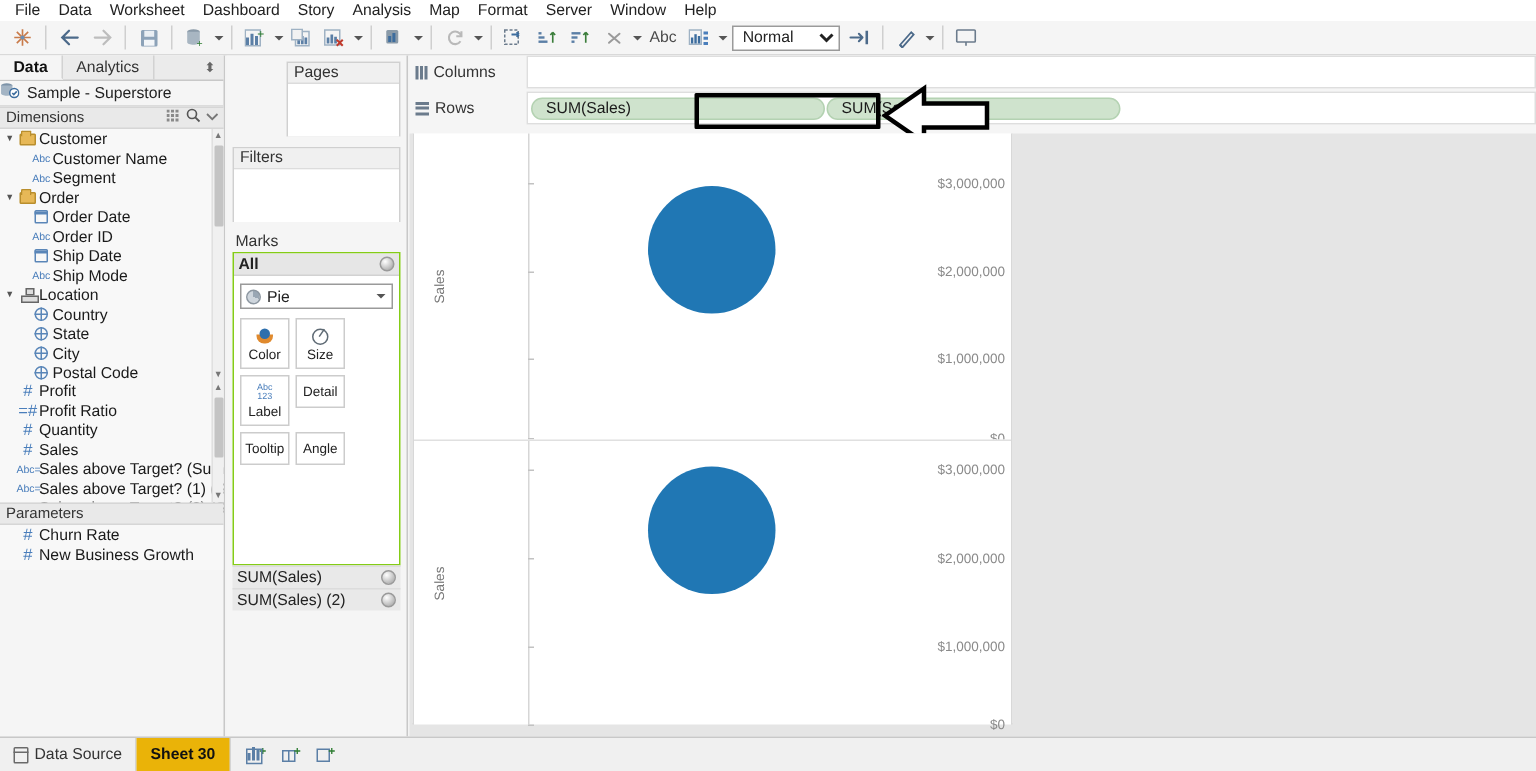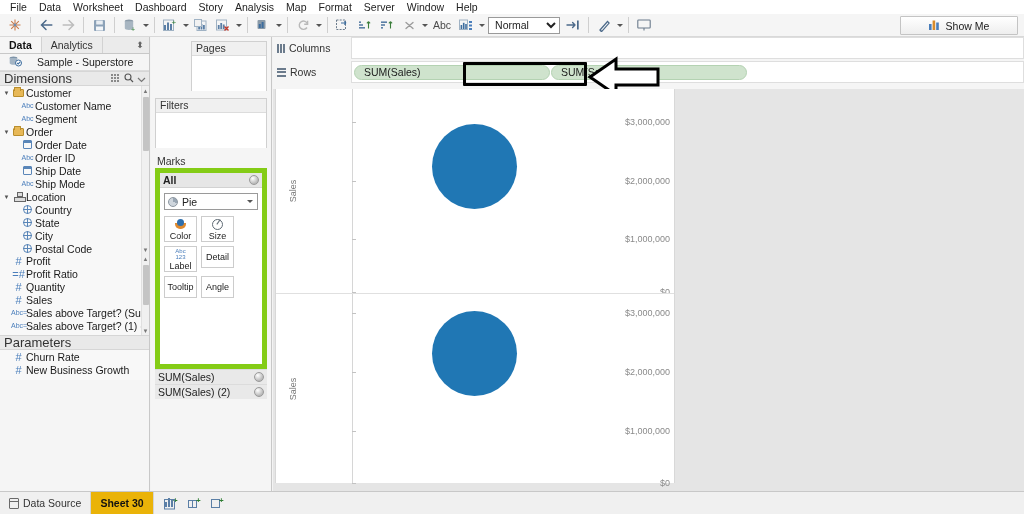--- a/index.html
+++ b/index.html
@@ -61,26 +61,26 @@
     background: #f5f5f5; border-right: 1px solid #c8c8c8;
   }
   .pane-tabs { display: flex; height: 17px; border-bottom: 1px solid #c8c8c8; background: #ebebeb; position: relative; }
   .pane-tab {
     font-size: 10.5px; padding: 0 9px; line-height: 16px; color: #333;
     border-right: 1px solid #d2d2d2;
   }
   .pane-tab.active { background: #f5f5f5; font-weight: bold; color: #111; border-bottom: 1px solid #f5f5f5; }
   .pane-pin { position: absolute; right: 4px; top: 3px; width: 10px; height: 11px; color: #666; font-size: 9px; line-height: 11px; text-align: center;}
   .ds-row {
-    height: 17px; display: flex; align-items: center; gap: 15px; padding: 0 9px;
+    height: 17px; display: flex; align-items: center; gap: 5px; padding: 0 0;
     border-bottom: 1px solid #dcdcdc; font-size: 10.5px; color: #222;
   }
   .sect-hdr {
     height: 15px; display: flex; align-items: center; padding: 0 4px;
-    font-size: 13px; color: #333; background: #e9e9e9;
+    font-size: 10px; color: #333; background: #e9e9e9;
     border-top: 1px solid #d6d6d6; border-bottom: 1px solid #d6d6d6;
     position: relative;
   }
   .sect-hdr .hdr-icons { position: absolute; right: 3px; display: flex; align-items: center; gap: 3px; }
   .fld-list { background: #f8f8f8; position: relative; }
   .fld {
     height: 13px; display: flex; align-items: center; font-size: 10.5px; color: #1a1a1a;
     white-space: nowrap; overflow: hidden; padding-left: 2px;
   }
   .fld .tri {
@@ -125,41 +125,41 @@
   .card-title {
     height: 14px; background: #f0f0f0; border-bottom: 1px solid #dcdcdc;
     font-size: 10.5px; color: #333; padding-left: 4px; line-height: 13px;
     display: flex; align-items: center;
   }
   .card-body { background: #fff; }
   .marks-title {
     height: 13px; font-size: 10.5px; color: #333; padding-left: 2px; line-height: 13px;
     background: #f5f5f5;
   }
-  .marks-card { background: #ffffff; border: 5px solid #84cc16; }
+  .marks-card { background: #ffffff; border: 1px solid #84cc16; }
   .marks-all {
     height: 15px; background: #e6e6e6; border-bottom: 1px solid #d2d2d2;
     display: flex; align-items: center; padding: 0 3px; font-size: 10.5px;
     font-weight: bold; color: #222; justify-content: space-between;
   }
   .pill-ind {
     width: 10px; height: 10px; border-radius: 50%;
     background: radial-gradient(circle at 35% 30%, #ffffff, #b9b9b9 70%);
     border: 1px solid #9a9a9a;
   }
   .marktype {
     margin: 5px 4px 4px 4px; height: 17px; border: 1px solid #9a9a9a; background: #fff;
     display: flex; align-items: center; gap: 4px; padding: 0 3px; font-size: 10.5px; color: #222;
     position: relative;
   }
   .marktype .caret { position: absolute; right: 4px; border-left: 3px solid transparent; border-right: 3px solid transparent; border-top: 3.5px solid #555; }
   .pie-glyph { width: 10px; height: 10px; border-radius: 50%; background: conic-gradient(#9aa7b4 0 30%, #cfd6dd 0 100%); border: 1px solid #8d97a1;}
   .mark-grid { display: flex; flex-wrap: wrap; gap: 4px; padding: 2px 4px 6px 4px; }
   .mark-btn {
-    width: 33px; height: 26px; border: 1px solid #cccccc; background: #fff;
+    width: 33px; height: 34px; border: 1px solid #cccccc; background: #fff;
     display: flex; flex-direction: column; align-items: center; justify-content: center;
     font-size: 9px; color: #222; gap: 1px;
   }
   .mark-btn.small { height: 22px; justify-content: center; }
   .mark-btn .mlabel { font-size: 9px; line-height: 9px; }
   .mark-ico { height: 14px; display: flex; align-items: center; justify-content: center; }
   .color-ico { width: 13px; height: 11px; position: relative; }
   .color-ico:before { content:""; position:absolute; left:1px; top:4px; width:11px; height:6px; background:#e08a2e; border-radius:0 0 5px 5px; }
   .color-ico:after { content:""; position:absolute; left:3px; top:0px; width:7px; height:7px; background:#2e6fad; border-radius:50%; }
   .size-ico { width: 11px; height: 11px; border: 1.3px solid #5f6b75; border-radius: 50%; position: relative; background:#fff;}
@@ -428,30 +428,20 @@
     </div>
     <div class="tb-caret"></div>
     <div class="tb-sep"></div>
     <div class="tb-btn">
       <svg width="14" height="12" viewBox="0 0 14 12">
           <rect x="0.8" y="1" width="12.4" height="8" rx="0.7" fill="none" stroke="#6b7b8c" stroke-width="1.1"></rect>
           <path d="M7 9v2.5" stroke="#6b7b8c" stroke-width="1.1"></path>
         </svg>
     </div>
 
-    <div class="showme">
-      <span>
-        <svg width="12" height="11" viewBox="0 0 12 11">
-            <rect x="0" y="5" width="2.6" height="6" fill="#4a7ebb"></rect>
-            <rect x="3.6" y="1.5" width="2.6" height="9.5" fill="#d98c2b"></rect>
-            <rect x="7.2" y="3.5" width="2.6" height="7.5" fill="#4a7ebb"></rect>
-          </svg>
-      </span>
-      <span>Show Me</span>
-    </div>
   </div>
 
   <div class="leftpane">
     <div class="pane-tabs">
       <div class="pane-tab active">Data</div>
       <div class="pane-tab">Analytics</div>
       <div class="pane-pin">⬍</div>
     </div>
 
     <div class="ds-row">

